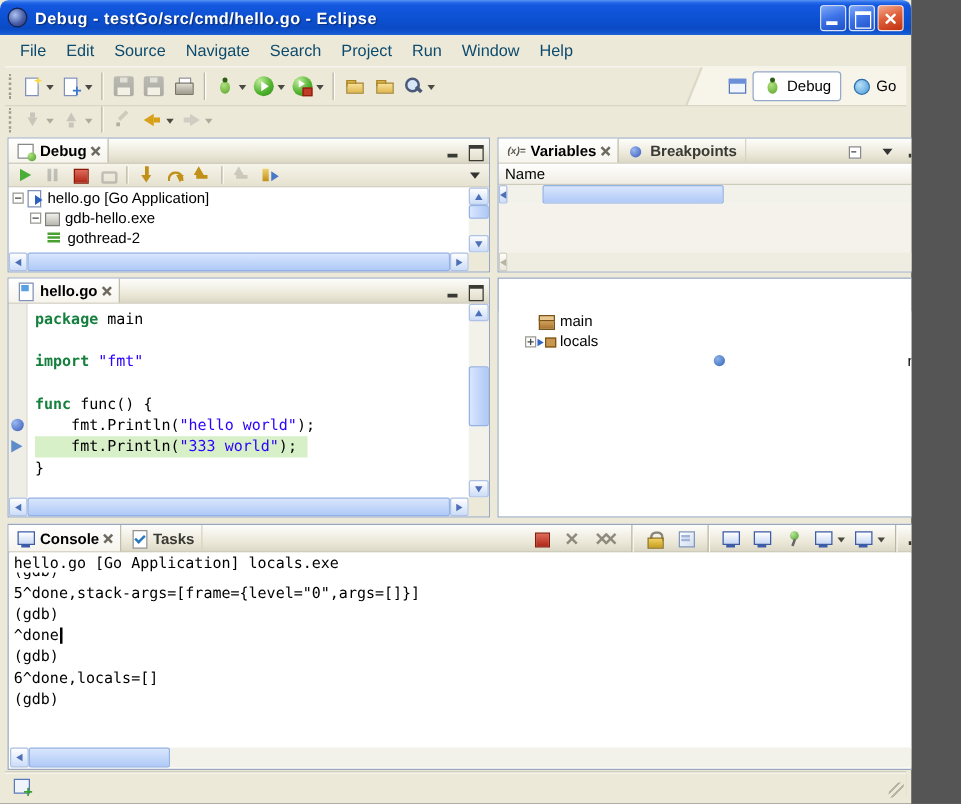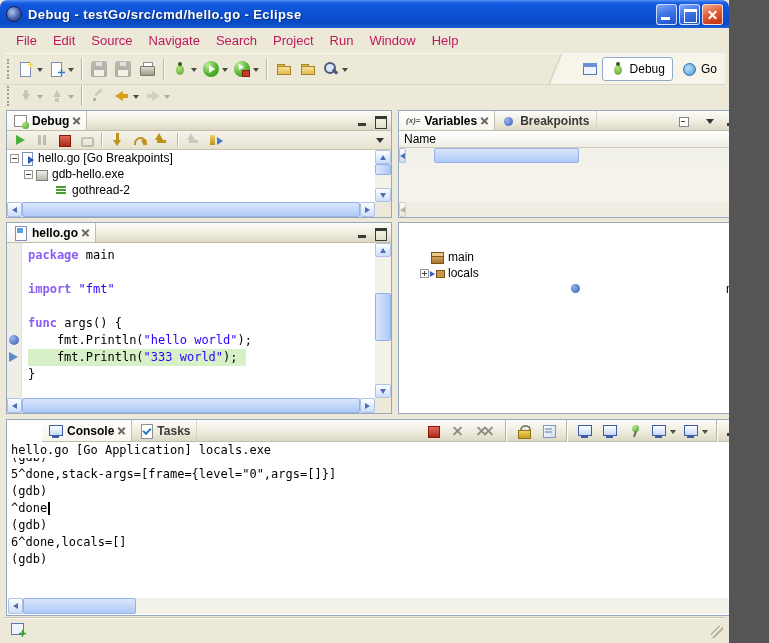--- a/index.html
+++ b/index.html
@@ -23,21 +23,21 @@
   .wbtn { width:21px; height:21px; border:1px solid rgba(255,255,255,.75); border-radius:3px; margin-left:2px; position:relative; flex:none; }
   .wbtn.min,.wbtn.max { background:linear-gradient(160deg,#7FA8F8 0%,#3E74E8 45%,#1E52C8 100%); }
   .wbtn.close { background:linear-gradient(160deg,#F2A88E 0%,#E0603A 45%,#C03010 100%); }
   .wbtn.min::before { content:''; position:absolute; left:4px; bottom:4px; width:9px; height:3px; background:#fff; }
   .wbtn.max::before { content:''; position:absolute; left:4px; top:4px; width:11px; height:10px; border:1px solid #fff; border-top-width:3px; }
   .wbtn.close::before,.wbtn.close::after { content:''; position:absolute; left:4px; top:9px; width:11px; height:2px; background:#fff; border-radius:1px; }
   .wbtn.close::before { transform:rotate(45deg); } .wbtn.close::after { transform:rotate(-45deg); }
 
   
   .menubar { position:absolute; top:28px; left:4px; right:4px; height:25px; display:flex; align-items:center; padding-left:4px; background:#ECE9D8; }
-  .menu-item { padding:4px 8px; font-size:13px; color:#be185d; cursor:default; }
+  .menu-item { padding:4px 8px; font-size:13px; color:#0c4a6e; cursor:default; }
   .toolbar { position:absolute; left:4px; right:4px; background:#ECE9D8; display:flex; align-items:center; overflow:hidden; }
   #toolbar1 { top:53px; height:31px; border-top:1px solid #F8F7F0; }
   #toolbar2 { top:84px; height:22px; border-top:1px solid #DAD6C6; }
   .tgrip { width:3px; height:20px; border-left:2px dotted #A09C8C; margin:0 5px 0 3px; flex:none; }
   .tsep { width:0; height:22px; border-left:1px solid #BAB6A4; border-right:1px solid #FDFCF8; margin:0 4px; flex:none; }
   .tbtn { height:24px; min-width:24px; display:flex; align-items:center; justify-content:center; border:1px solid transparent; border-radius:2px; position:relative; flex:none; padding:0 2px; }
   .tbtn.dd { padding-right:11px; }
   .tbtn.dd::after { content:''; position:absolute; right:2px; top:10px; border-left:3px solid transparent; border-right:3px solid transparent; border-top:4px solid #4A4A42; }
   .dis { opacity:.38; filter:grayscale(.9); }
   .spacer { flex:1; }
@@ -192,21 +192,21 @@
   .vars-empty { position:absolute; left:0; right:0; top:52px; bottom:15px; background:#F4F2EA; }
 
   
   .ed-ruler { position:absolute; left:0; top:20px; bottom:15px; width:15px; background:#EFEEE6; border-right:1px solid #E2E0D4; }
   .marker-bp { position:absolute; left:2px; width:10px; height:10px; border-radius:50%; background:radial-gradient(circle at 3px 3px,#9AB8F0,#3658B8); }
   .marker-ip { position:absolute; left:2px; width:0; height:0; border-left:9px solid #5E8CC8; border-top:5px solid transparent; border-bottom:5px solid transparent; }
   .code-area { position:absolute; left:16px; right:16px; top:20px; bottom:15px; background:#fff; overflow:hidden; padding-top:4px; }
   .code-line { white-space:pre; font:12px/17px "DejaVu Sans Mono", monospace; padding-left:5px; }
   .line-text { display:inline-block; }
   .line-text.hl { background:#D7F0C8; padding-right:8px; }
-  .tok-kw { color:#8b5cf6; font-weight:bold; }
+  .tok-kw { color:#15803d; font-weight:bold; }
   .tok-str { color:#2A00FF; }
   .tok-pl { color:#000; }
   .ed-sbv { top:20px; }
 
   
   .console-label { position:absolute; left:1px; right:17px; top:22px; height:16px; background:#fff; font:12px/16px "DejaVu Sans Mono", monospace; padding-left:3px; white-space:pre; }
   .console-body { position:absolute; left:1px; right:17px; top:38px; bottom:16px; background:#fff; overflow:hidden; padding-left:3px; }
   .console-line { white-space:pre; font:12px/17px "DejaVu Sans Mono", monospace; color:#000; }
   .console-clip { height:8px; overflow:hidden; }
   .console-clip .console-line { margin-top:-9px; }
@@ -366,28 +366,28 @@
         </span>
       <span class="spacer"></span>
       <span class="tbtn">
           <span class="ic ic-vmenu"></span>
         </span>
     </div>
     <div class="tree-area">
         <div class="tree-row" style="padding-left: 3px;">
           <span class="expander minus"></span>
           <span class="ic ic-golaunch"></span>
-          <span class="tree-label">hello.go [Go Breakpoints]</span>
+          <span class="tree-label">hello.go [Go Application]</span>
         </div>
         <div class="tree-row" style="padding-left: 17px;">
           <span class="expander minus"></span>
           <span class="ic ic-exe"></span>
           <span class="tree-label">gdb-hello.exe</span>
         </div>
-        <div class="tree-row" style="padding-left: 37px;">
+        <div class="tree-row" style="padding-left: 19px;">
           <span class="expander none"></span>
           <span class="ic ic-thread"></span>
           <span class="tree-label">gothread-2</span>
         </div>
       </div>
     <div class="sbv">
       <span class="sbtn">
           <i class="tri tri-up"></i>
         </span>
       <span class="sbtrack">
@@ -474,21 +474,21 @@
     </div>
     <div class="ed-ruler">
         <span class="marker-bp" style="top: 92px;"></span>
         <span class="marker-ip" style="top: 109px;"></span>
       </div>
     <div class="code-area">
         <div class="code-line"><span class="line-text"><span class="tok-kw">package</span><span class="tok-pl"> main</span></span></div>
         <div class="code-line"><span class="line-text">&nbsp;</span></div>
         <div class="code-line"><span class="line-text"><span class="tok-kw">import</span><span class="tok-pl"> </span><span class="tok-str">"fmt"</span></span></div>
         <div class="code-line"><span class="line-text">&nbsp;</span></div>
-        <div class="code-line"><span class="line-text"><span class="tok-kw">func</span><span class="tok-pl"> args() {</span></span></div>
+        <div class="code-line"><span class="line-text"><span class="tok-kw">func</span><span class="tok-pl"> func() {</span></span></div>
         <div class="code-line"><span class="line-text"><span class="tok-pl">    fmt.Println(</span><span class="tok-str">"hello world"</span><span class="tok-pl">);</span></span></div>
         <div class="code-line"><span class="line-text hl"><span class="tok-pl">    fmt.Println(</span><span class="tok-str">"333 world"</span><span class="tok-pl">);</span></span></div>
         <div class="code-line"><span class="line-text"><span class="tok-pl">}</span></span></div>
       </div>
     <div class="sbv ed-sbv">
       <span class="sbtn">
           <i class="tri tri-up"></i>
         </span>
       <span class="sbtrack">
           <span class="sbthumb-v" style="top:28%;height:38%;"></span>
@@ -524,21 +524,21 @@
           <span class="tree-label">locals</span>
         </div>
         <div class="tree-row" style="padding-left: 3px; justify-content: space-between;">
           <span class="expander none"></span>
           <span class="ic ic-func"></span>
           <span class="tree-label">main()</span>
         </div>
       </div>
   </div>
 
-  <div class="view" style="left:6px;top:419px;width:755px;height:197px;padding-left:35px;">
+  <div class="view" style="left:6px;top:419px;width:755px;height:197px;">
     <div class="view-header con-hdr">
       <span class="vtab sel">
         <span class="ic ic-consoletab"></span>
         <span>Console</span>
         <span class="closex"></span>
       </span>
       <span class="vtab unsel">
         <span class="ic ic-taskstab"></span>
         <span>Tasks</span>
       </span>

